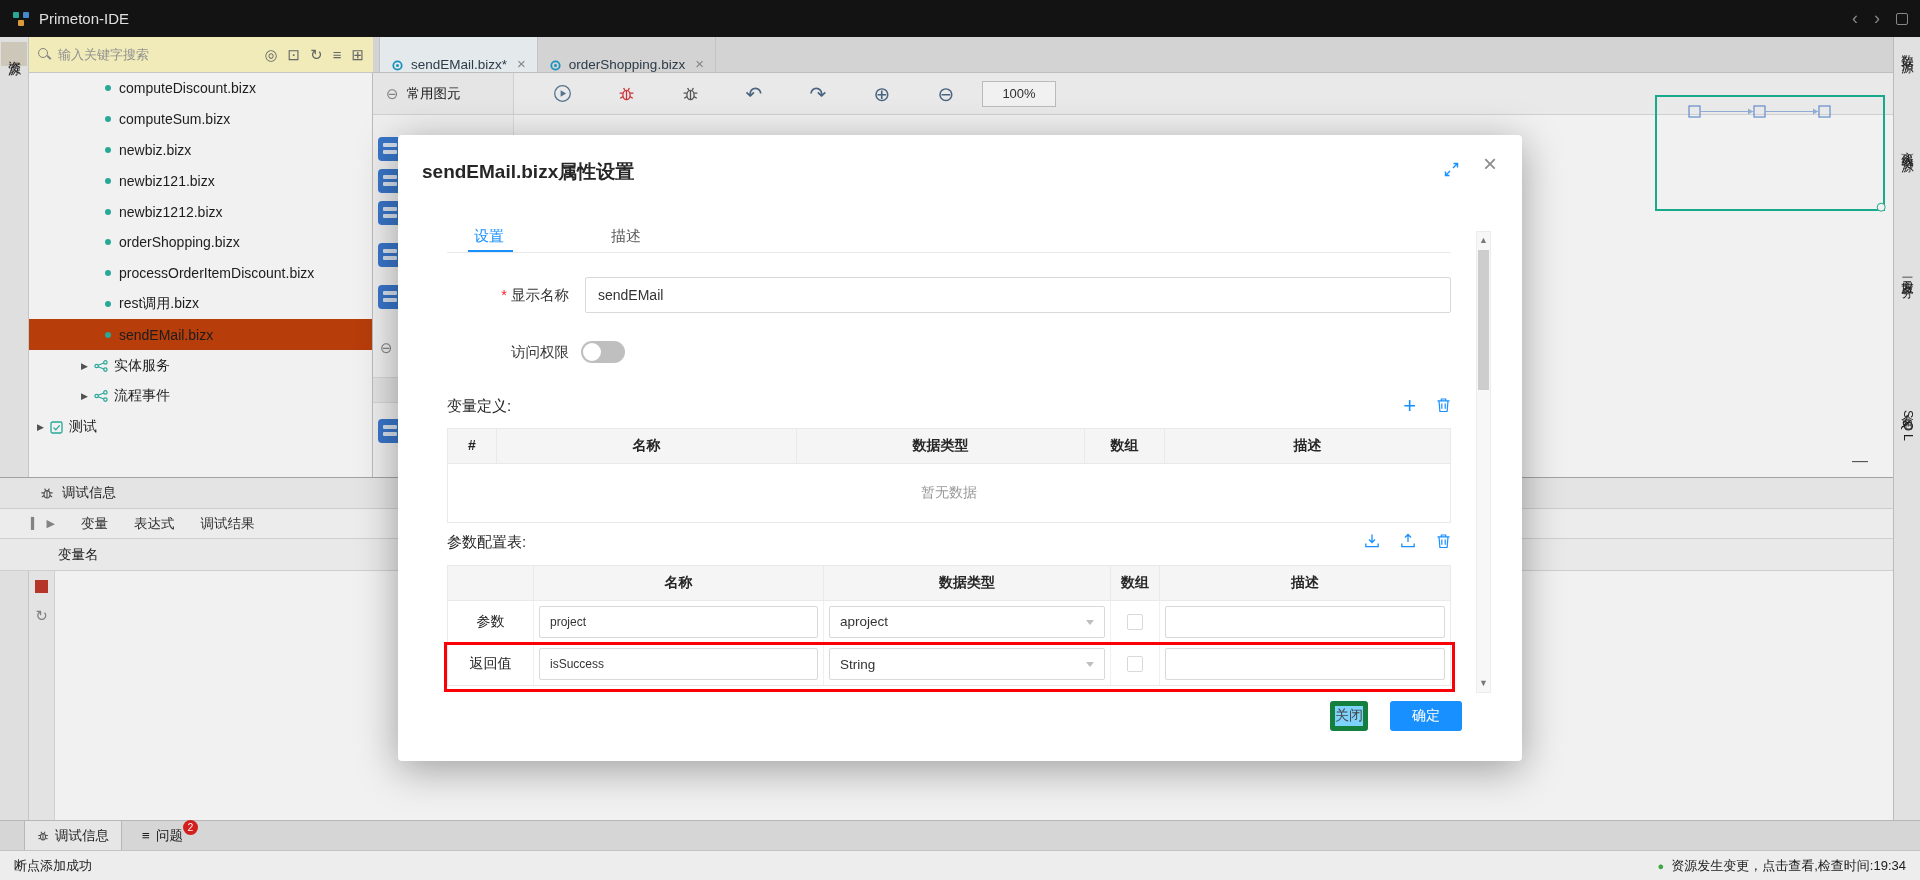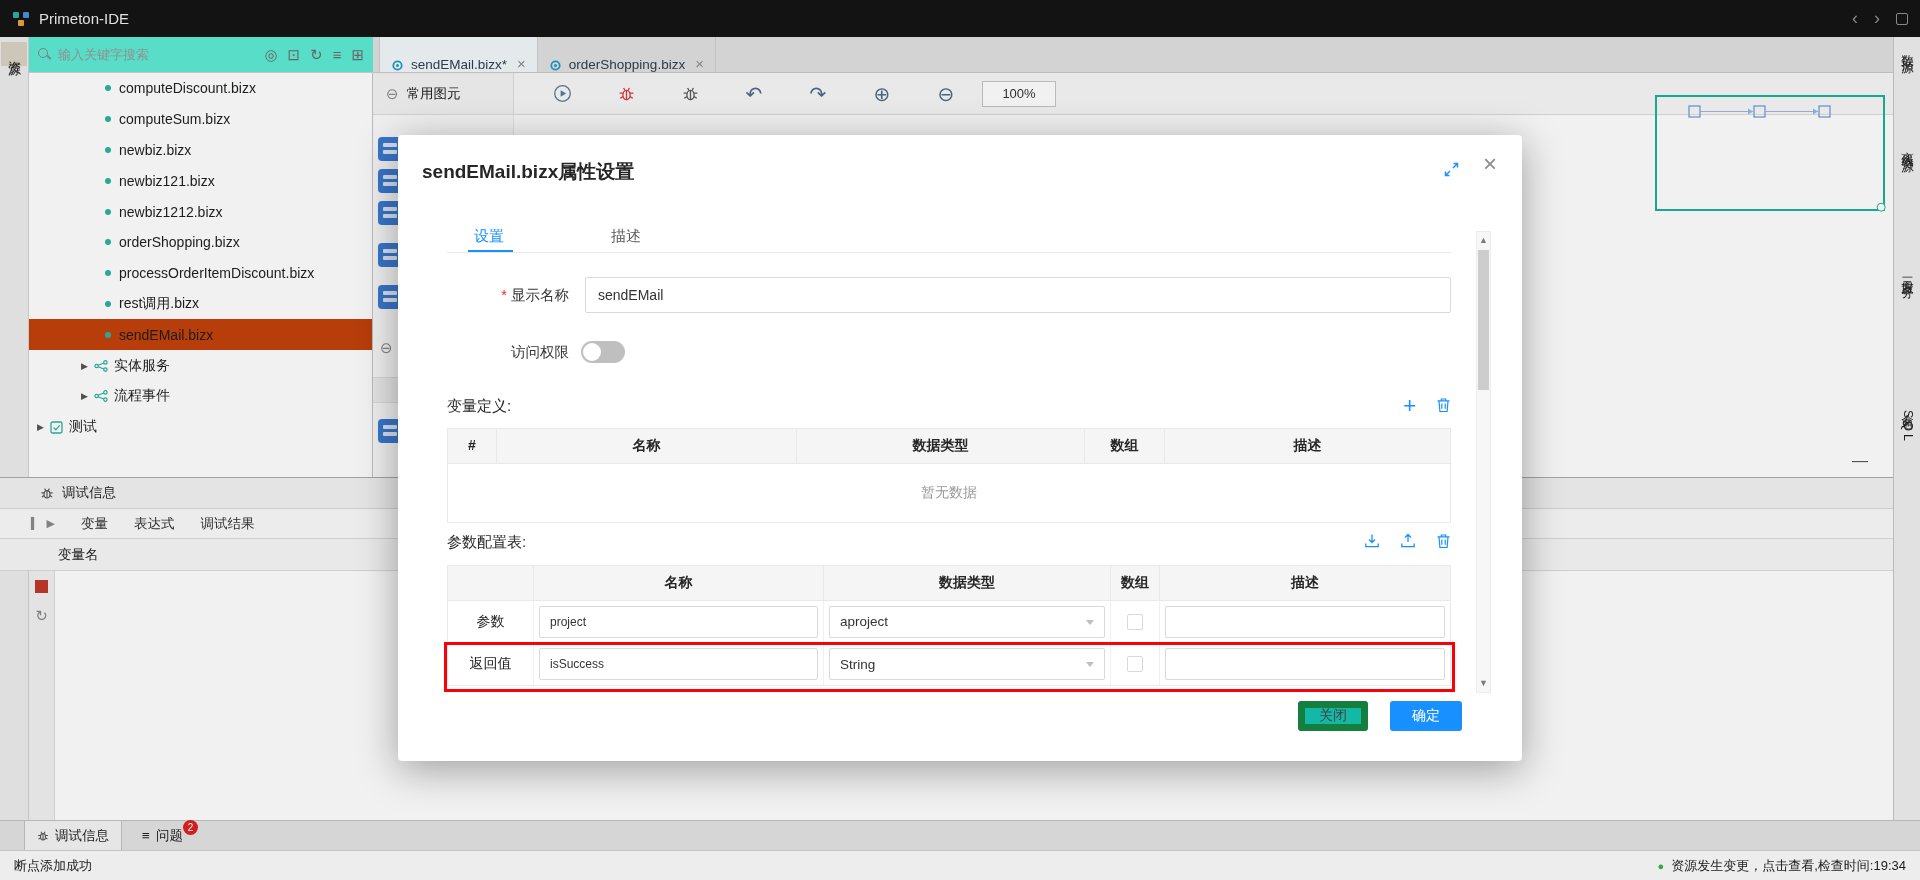--- a/index.html
+++ b/index.html
@@ -12,21 +12,21 @@
   .app-title{font-size:15px;margin-left:9px}
   .tb-right{margin-left:auto;display:flex;align-items:center;gap:16px;color:#909090;font-size:18px}
   .win-box{width:12px;height:12px;border:1.5px solid #909090;border-radius:2px}
 
   
   #left-rail{position:absolute;left:0;top:37px;width:29px;height:440px;background:#ececec;border-right:1px solid #d2d2d2}
   #resources-tab{margin:5px 1px 0;background:#d8d3c3;padding:8px 0 10px;display:flex;justify-content:center}
   #resources-tab span{writing-mode:vertical-rl;text-orientation:upright;font-size:13px;letter-spacing:3px;color:#222}
 
   
-  #search-row{position:absolute;left:29px;top:37px;width:344px;height:36px;background:#5eead4;border-bottom:1px solid #d2d2d2;display:flex;align-items:center;padding:0 9px;gap:7px}
+  #search-row{position:absolute;left:29px;top:37px;width:344px;height:36px;background:#fef9c3;border-bottom:1px solid #d2d2d2;display:flex;align-items:center;padding:0 9px;gap:7px}
   .icon-search{width:13px;height:13px;position:relative;flex:none}
   .icon-search::before{content:"";position:absolute;width:8px;height:8px;border:1.5px solid #8a8a8a;border-radius:50%;left:0;top:0}
   .icon-search::after{content:"";position:absolute;width:1.6px;height:5px;background:#8a8a8a;transform:rotate(-45deg);left:9.5px;top:7px}
   #search-input{border:none;background:transparent;outline:none;font-size:13px;color:#333;width:130px}
   #search-input::placeholder{color:#9a9a9a}
   .search-tools{margin-left:auto;display:flex;gap:10px;color:#6d6d6d;font-size:15px;line-height:1}
   #tree{position:absolute;left:29px;top:73px;width:344px;height:404px;background:#fff;border-right:1px solid #c6c6c6;overflow:hidden;font-size:14px}
   .tree-item{height:30.8px;display:flex;align-items:center;gap:8px;padding-left:76px;color:#1f1f1f;white-space:nowrap}
   .tree-item.folder{padding-left:52px;gap:6px}
   .tree-item.root{padding-left:8px;gap:6px}
@@ -121,21 +121,21 @@
   .mt-row:last-child{border-bottom:none}
   .mt-cell{height:100%;display:flex;align-items:center;justify-content:center;border-right:1px solid #f0f0f0}
   .mt-cell:last-child{border-right:none}
   .cell-input{width:calc(100% - 10px);height:32px;border:1px solid #d9d9d9;border-radius:2px;padding:0 10px;font-size:12px;color:#333;outline:none}
   .cell-select{width:calc(100% - 10px);height:32px;border:1px solid #d9d9d9;border-radius:2px;padding:0 10px;display:flex;align-items:center;font-size:13.5px;color:#333;position:relative}
   .sel-caret{position:absolute;right:10px;top:13px;width:0;height:0;border-left:4.5px solid transparent;border-right:4.5px solid transparent;border-top:5px solid #bfbfbf}
   .checkbox{width:16px;height:16px;border:1px solid #d9d9d9;border-radius:2px;background:#fff}
   #m-highlight{position:absolute;left:46px;top:507px;width:1011px;height:50px;border:3px solid #fb0006;z-index:5;pointer-events:none}
   .m-footer{position:absolute;left:49px;top:566px;width:1015px;display:flex;justify-content:flex-end;gap:22px}
   .btn{height:30px;border-radius:3px;font-size:14px;display:flex;align-items:center;justify-content:center}
-  .btn-close{width:70px;border:7px solid #15803d;background:#14b8a6;color:#444}
+  .btn-close{width:38px;border:5px solid #15803d;background:#7dd3fc;color:#444}
   .btn-ok{width:72px;background:#1890ff;color:#fff}
   #m-scrollbar{position:absolute;left:1078px;top:96px;width:15px;height:462px;background:#f7f7f7;border:1px solid #ececec}
   .sb-arrow{position:absolute;left:0;width:100%;text-align:center;font-size:9px;color:#7a7a7a;line-height:1}
   #sb-up{top:4px}#sb-down{bottom:4px}
   #sb-thumb{position:absolute;left:1px;top:18px;width:11px;height:140px;background:#cdcdcd}
 </style>
 </head>
 <body>
 
 <div id="titlebar">

